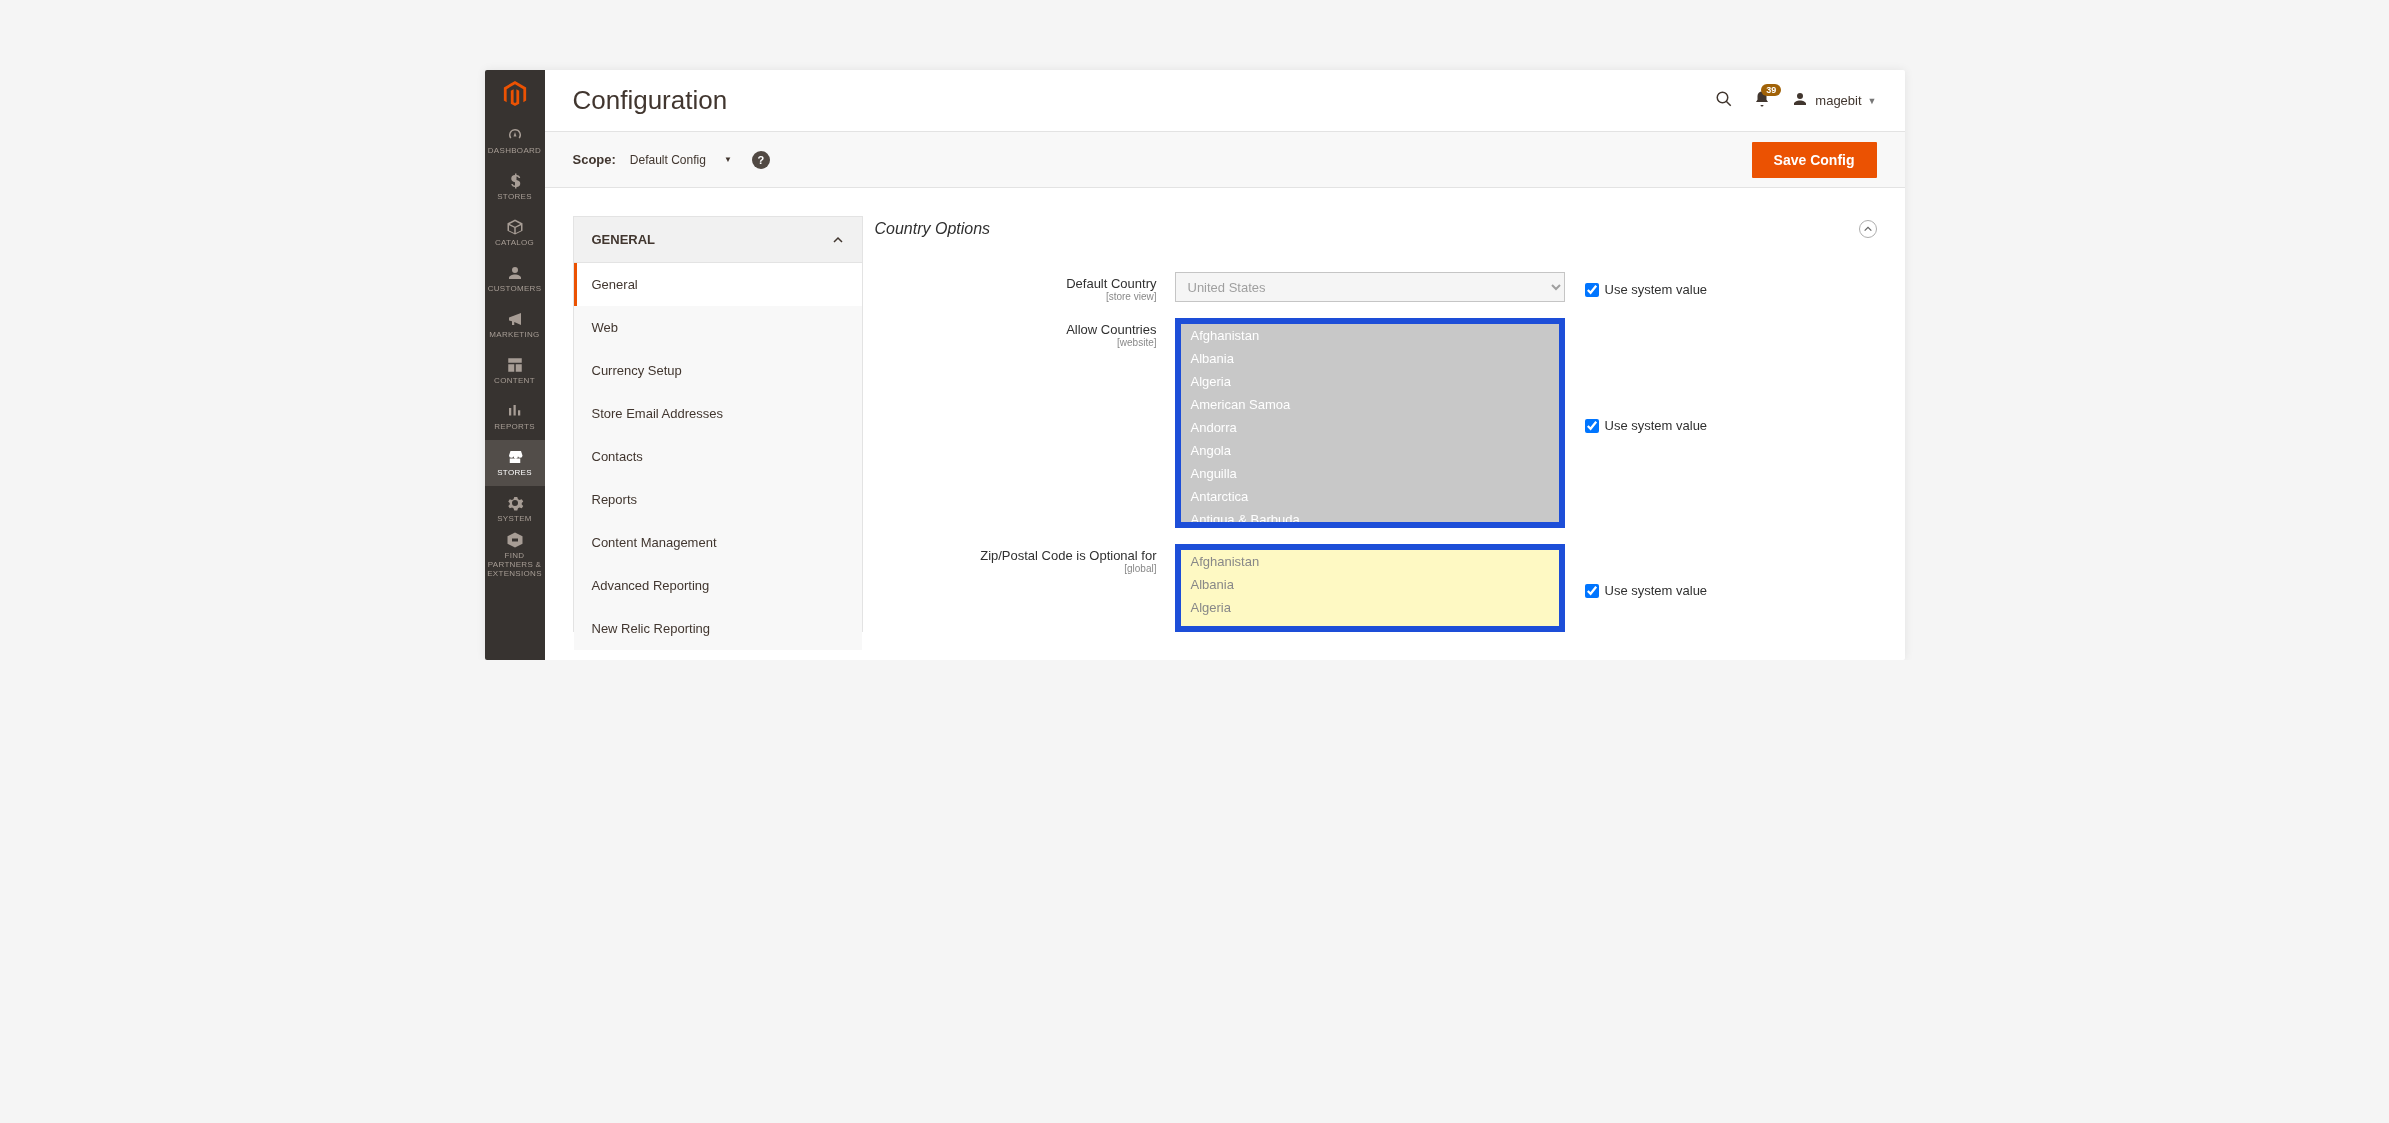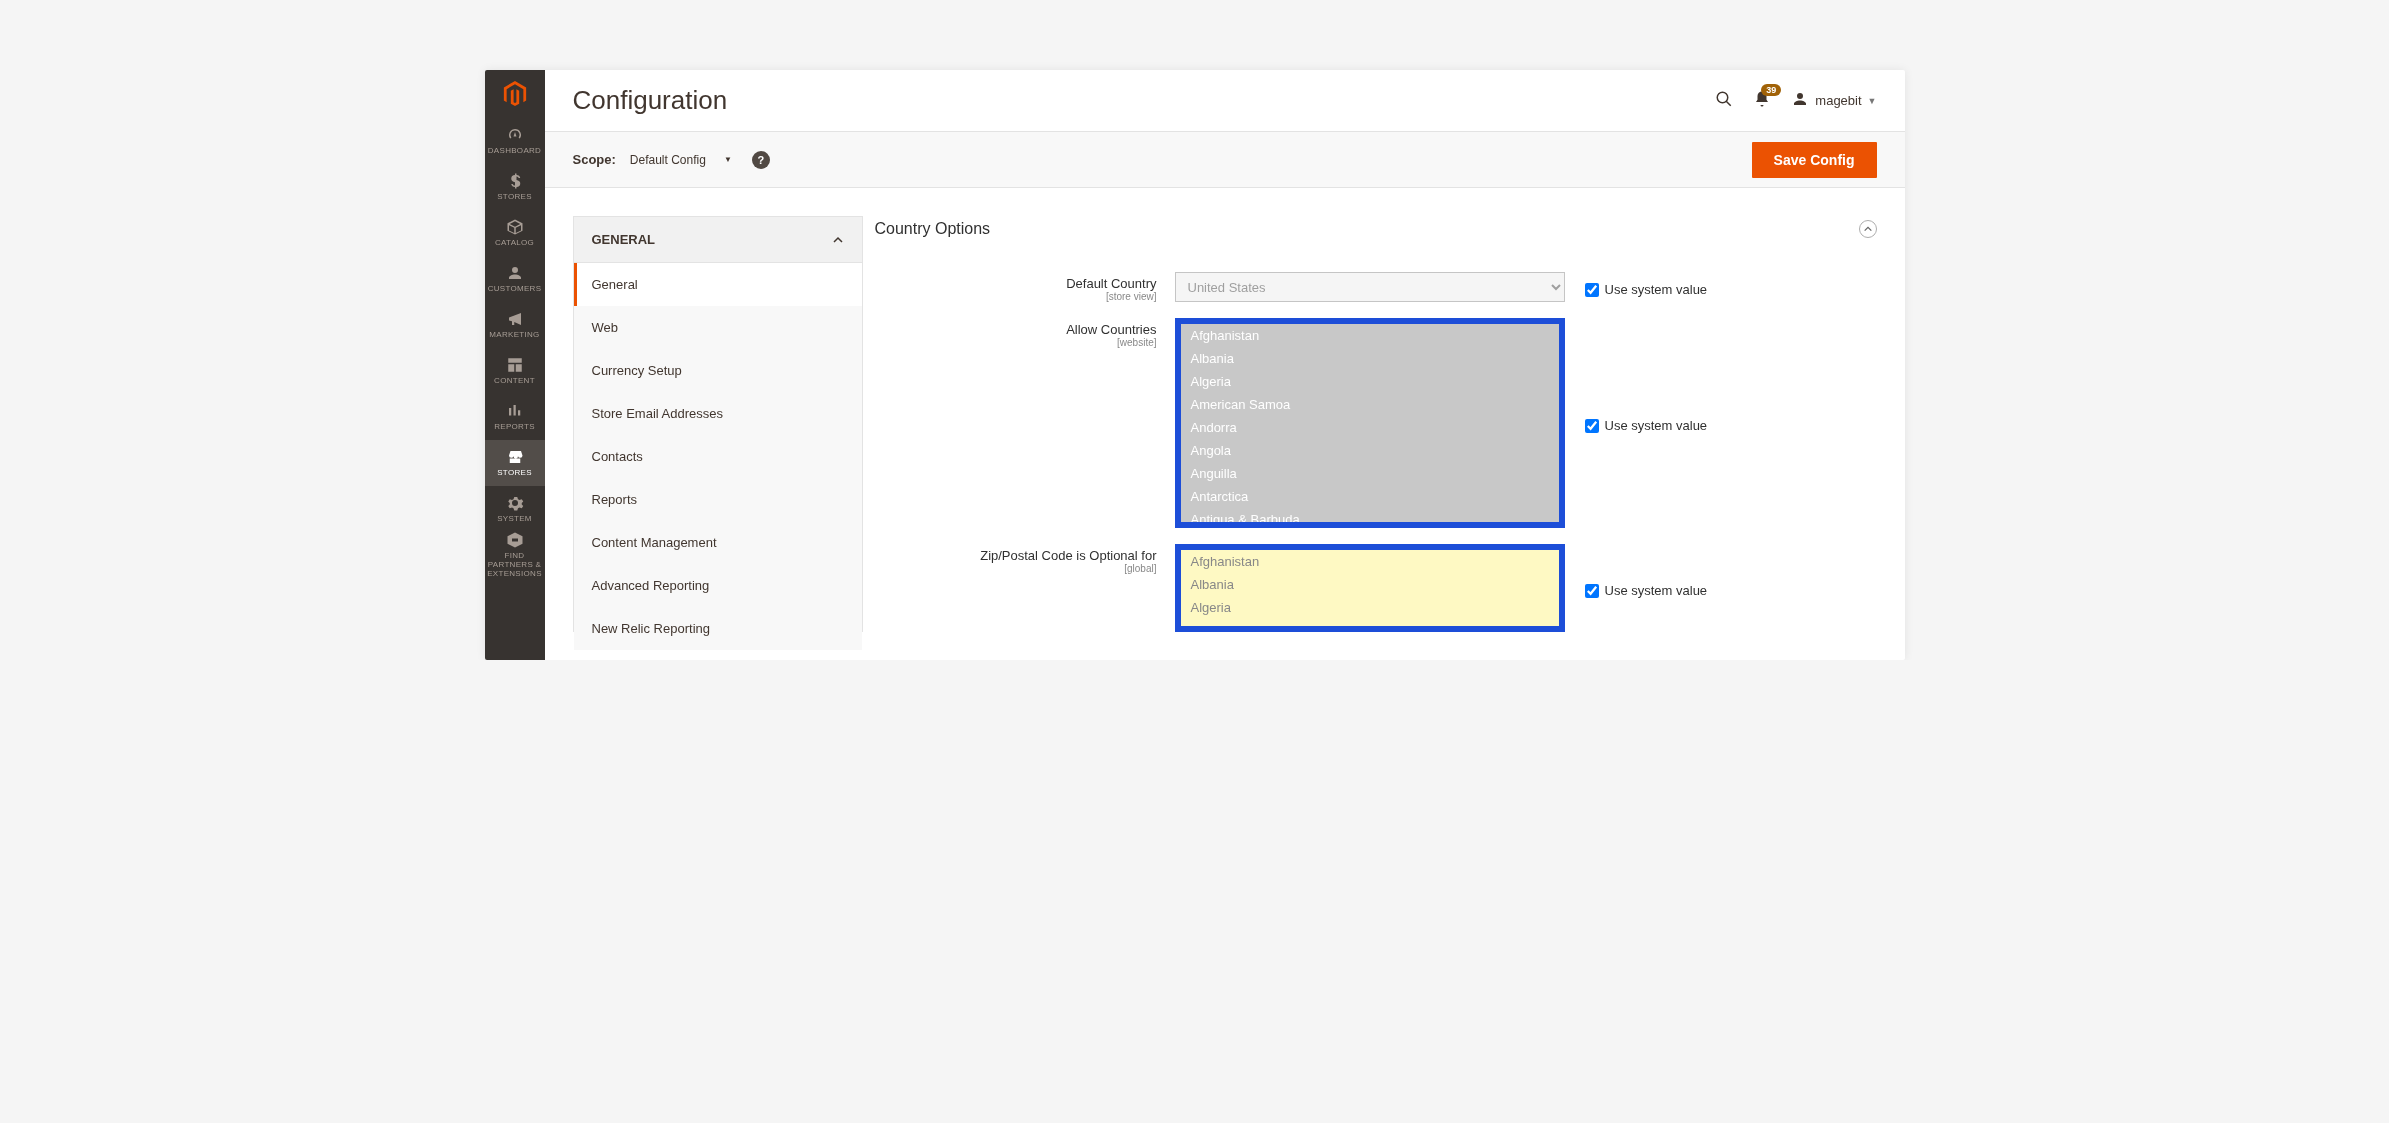--- a/index.html
+++ b/index.html
@@ -29,21 +29,21 @@
 .toolbar-spacer { flex: 1; }
 .save-btn { background: #eb5202; color: #fff; border: none; padding: 10px 22px; font-size: 14px; font-weight: 600; cursor: pointer; border-radius: 1px; }
 .content { flex: 1; display: flex; overflow: hidden; padding: 28px; gap: 12px; }
 .config-nav { width: 290px; border: 1px solid #e3e3e3; }
 .config-group-header { height: 46px; display: flex; align-items: center; justify-content: space-between; padding: 0 18px; background: #f1f1f1; border-bottom: 1px solid #e3e3e3; font-weight: 600; font-size: 13px; cursor: pointer; }
 .config-group-header .chev { width: 12px; height: 12px; }
 .config-item { height: 43px; display: flex; align-items: center; padding: 0 18px; font-size: 13px; color: #41362f; cursor: pointer; }
 .config-item.active { background: #fff; border-left: 3px solid #eb5202; padding-left: 15px; font-weight: 400; }
 .config-item:not(.active) { background: #f8f8f8; }
 .config-body { flex: 1; overflow-y: auto; }
-.section-header { display: flex; align-items: center; justify-content: space-between; padding: 4px 0 18px; border-bottom: 0; cursor: pointer; }
+.section-header { display: flex; align-items: center; justify-content: space-between; padding: 4px 0 18px; border-bottom: 0; cursor: pointer; font-style: italic; }
 .section-title { font-size: 16px; color: #303030; font-weight: 400; }
 .collapse-icon { width: 18px; height: 18px; border: 1px solid #adadad; border-radius: 50%; display: flex; align-items: center; justify-content: center; }
 .field-row { display: flex; margin-top: 16px; }
 .field-label-col { width: 300px; text-align: right; padding-right: 18px; padding-top: 4px; }
 .field-label { font-size: 13px; color: #303030; }
 .field-scope { font-size: 10px; color: #888; }
 .field-control { width: 390px; }
 .field-control select.single { width: 100%; height: 30px; border: 1px solid #adadad; padding: 0 8px; font-size: 13px; background: #f2f2f2; color: #777; }
 .multiselect { width: 100%; height: 210px; border: 6px solid #1d4ed8; overflow-y: scroll; background: #fef9c3; }
 .multiselect.disabled-sel .opt { background: #c8c8c8; color: #fff; }

